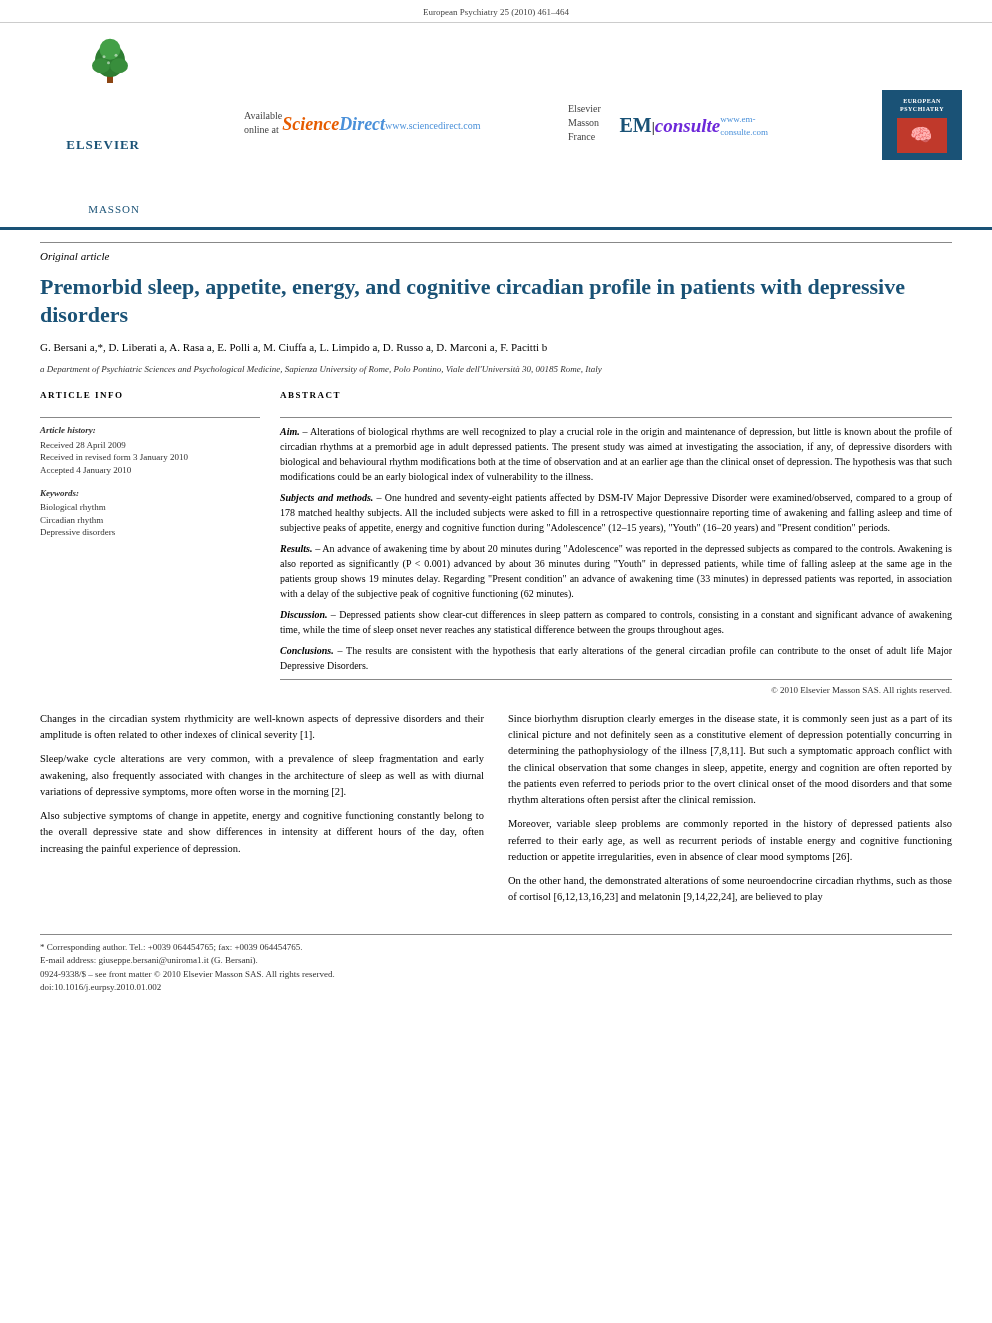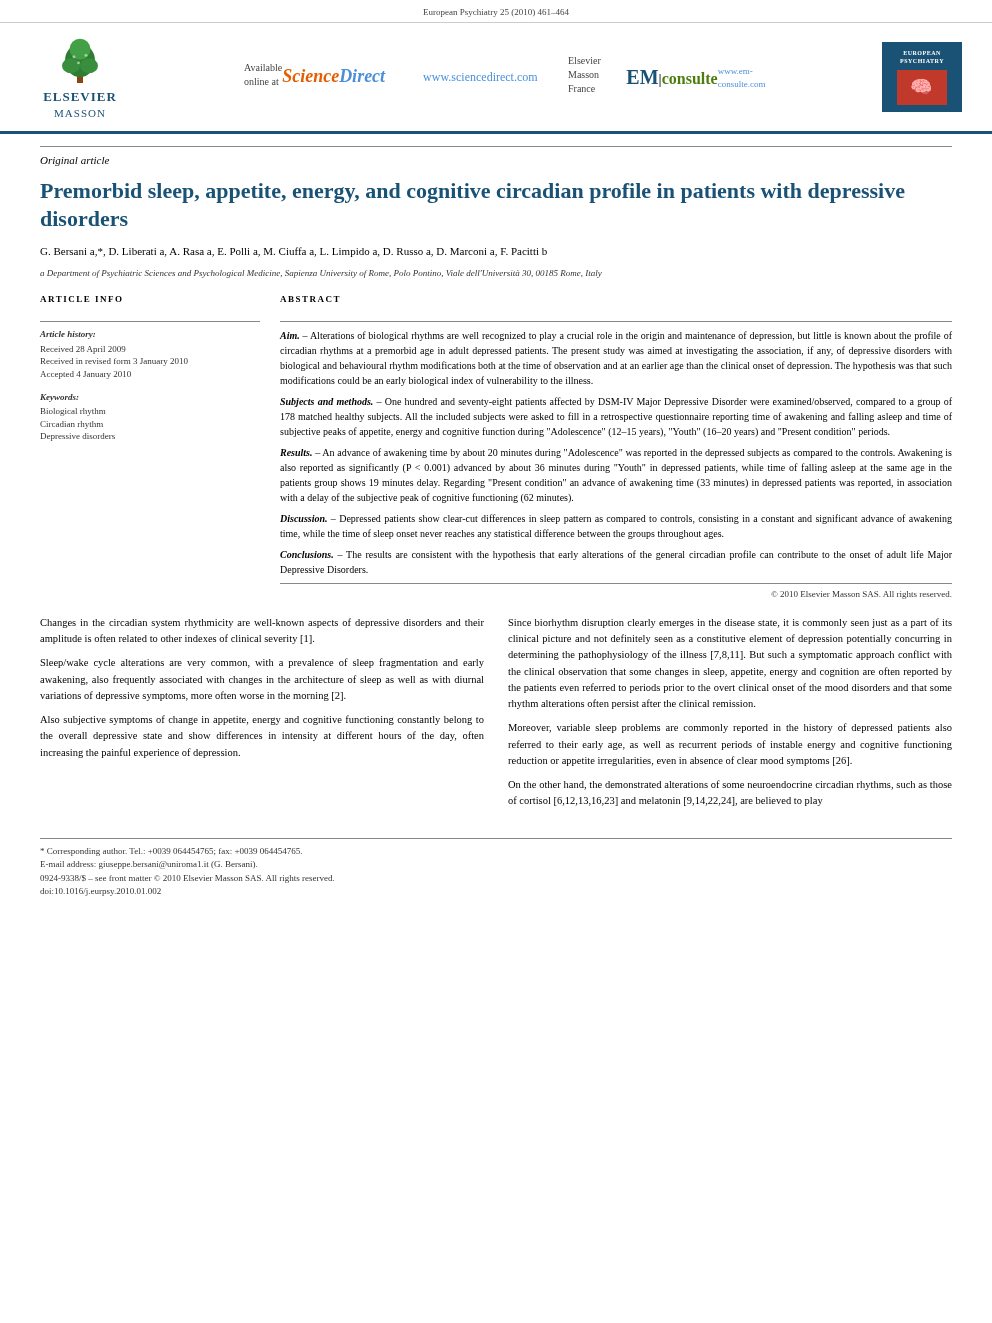--- a/index.html
+++ b/index.html
@@ -33,22 +33,23 @@
       display: flex;
       align-items: center;
       justify-content: space-between;
       padding: 10px 20px;
       border-bottom: 3px solid #1a5276;
     }
 
     .elsevier-logo {
       display: flex;
       flex-direction: column;
-      align-items: center;
+      align-items: flex-end;
       width: 120px;
+      gap: 48px;
     }
 
     .elsevier-tree {
       width: 60px;
       height: 55px;
     }
 
     .elsevier-text {
       font-size: 13px;
       font-weight: bold;
@@ -78,24 +79,23 @@
       font-size: 18px;
       color: #e65c00;
       font-style: italic;
       font-weight: bold;
     }
     .sd-logo span {
       color: #4a90d9;
     }
 
     .sd-url {
-      font-size: 12px;
+      font-size: 10px;
       color: #4a90d9;
       margin-top: 2px;
-      margin-left: 38px;
     }
 
     .em-box {
       display: flex;
       flex-direction: row;
       align-items: center;
       width: 200px;
     }
 
     .em-france {
@@ -320,21 +320,21 @@
       <div class="available-text">Available online at</div>
       <div class="sd-logo">
         <span style="color:#e65c00; font-style:italic; font-weight:bold;">Science</span><span style="color:#4a90d9; font-weight:bold;">Direct</span>
       </div>
       <div class="sd-url">www.sciencedirect.com</div>
     </div>
 
     <div class="em-box">
       <div class="em-france">Elsevier Masson France</div>
       <div class="em-logo">
-        <span style="color:#1a5276; font-weight:bold; font-size:20px;">EM</span><span style="color:#333; font-size:14px;">|</span><span style="color:#4d7c0f; font-weight:bold; font-size:16px;">consulte</span>
+        <span style="color:#1a5276; font-weight:bold; font-size:20px;">EM</span><span style="color:#333; font-size:14px;">|</span><span style="color:#6d28d9; font-weight:bold; font-size:19px;font-style:italic;">consulte</span>
       </div>
       <div class="em-url">www.em-consulte.com</div>
     </div>
 
     <div class="ep-logo-box">
       <div class="ep-logo-inner">
         <div style="font-size:6px; letter-spacing:0.5px;">EUROPEAN PSYCHIATRY</div>
         <div style="margin-top:4px; width:50px; height:35px; background:#c0392b; display:flex; align-items:center; justify-content:center; font-size:18px;">🧠</div>
       </div>
     </div>

